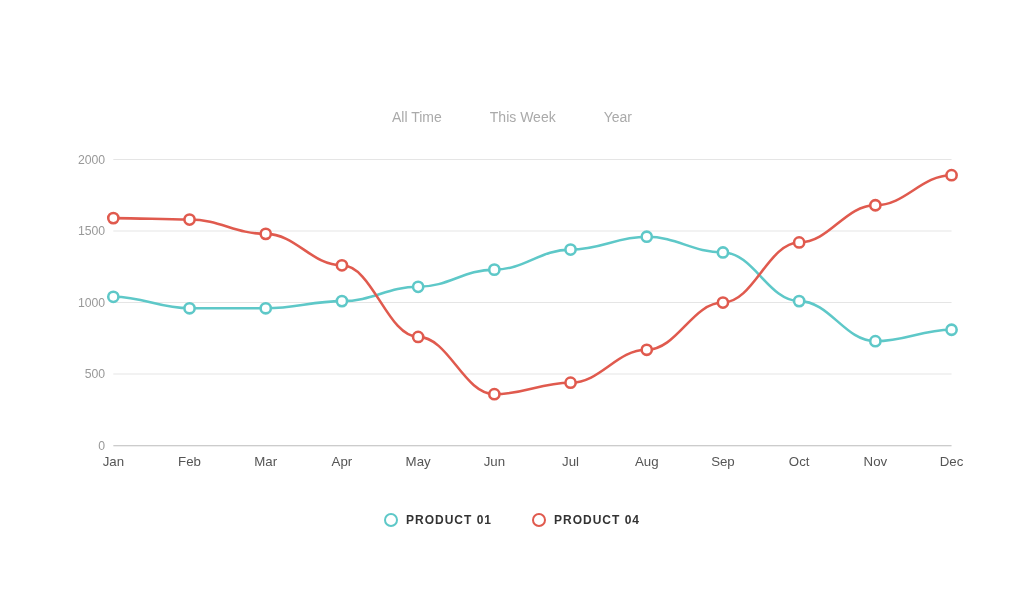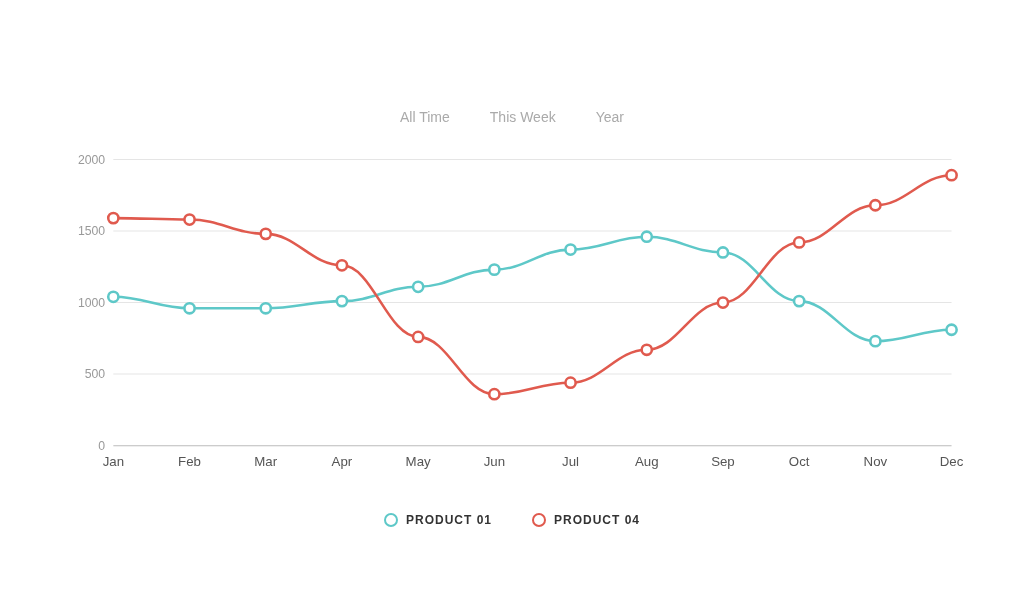--- a/index.html
+++ b/index.html
@@ -30,21 +30,21 @@
       text-align: center;
       font-size: 13px;
       font-weight: 700;
       letter-spacing: 1.5px;
       color: #333;
       margin-bottom: 14px;
     }
     .tabs {
       display: flex;
       justify-content: center;
-      gap: 0;
+      gap: 8px;
       margin-bottom: 12px;
     }
     .tab {
       padding: 6px 20px;
       font-size: 14px;
       color: #aaa;
       cursor: pointer;
       font-weight: 400;
     }
     .tab.active {

